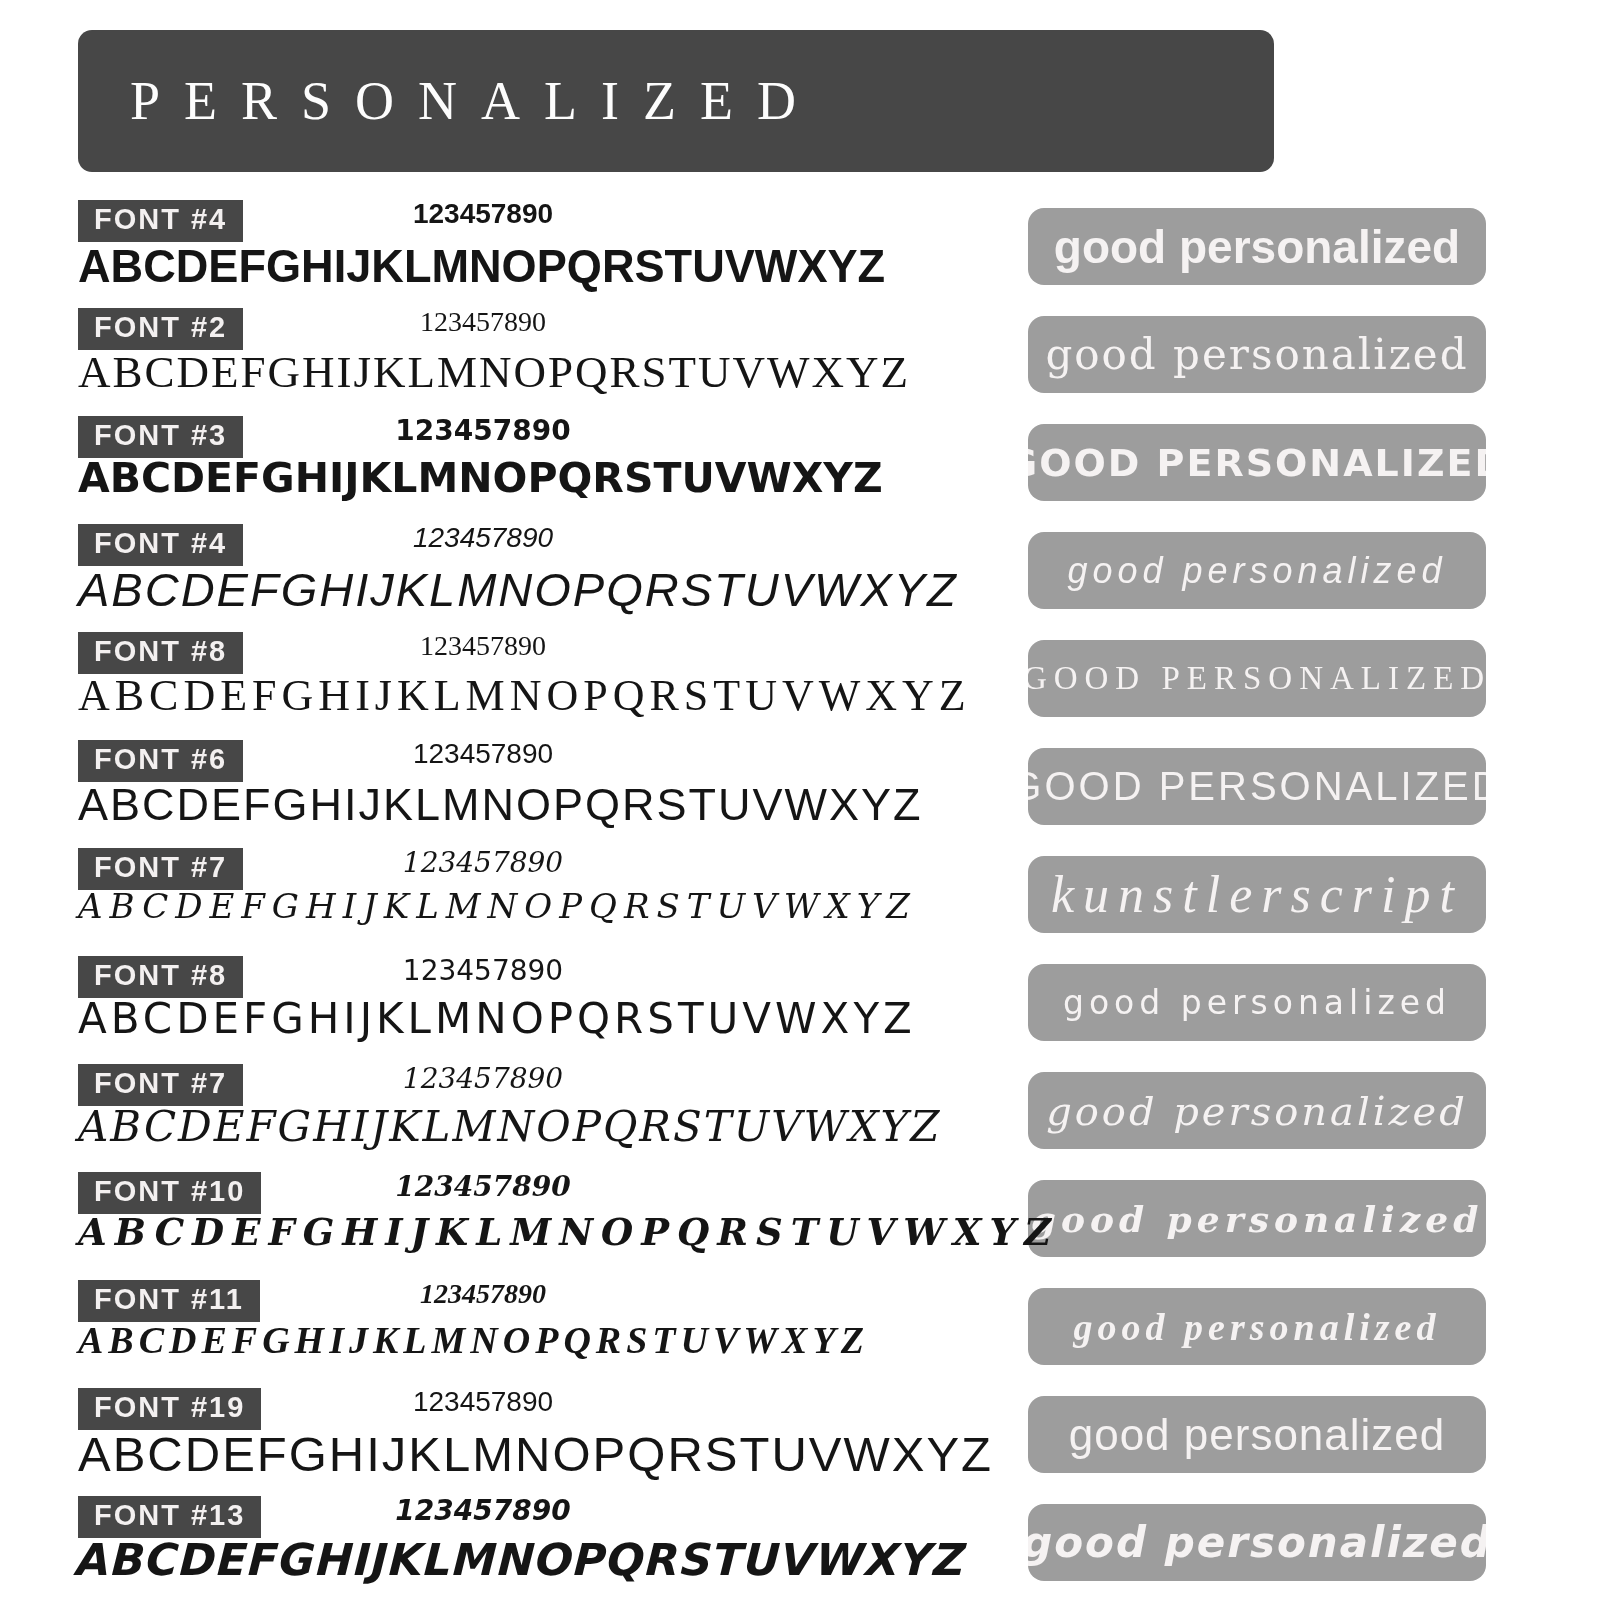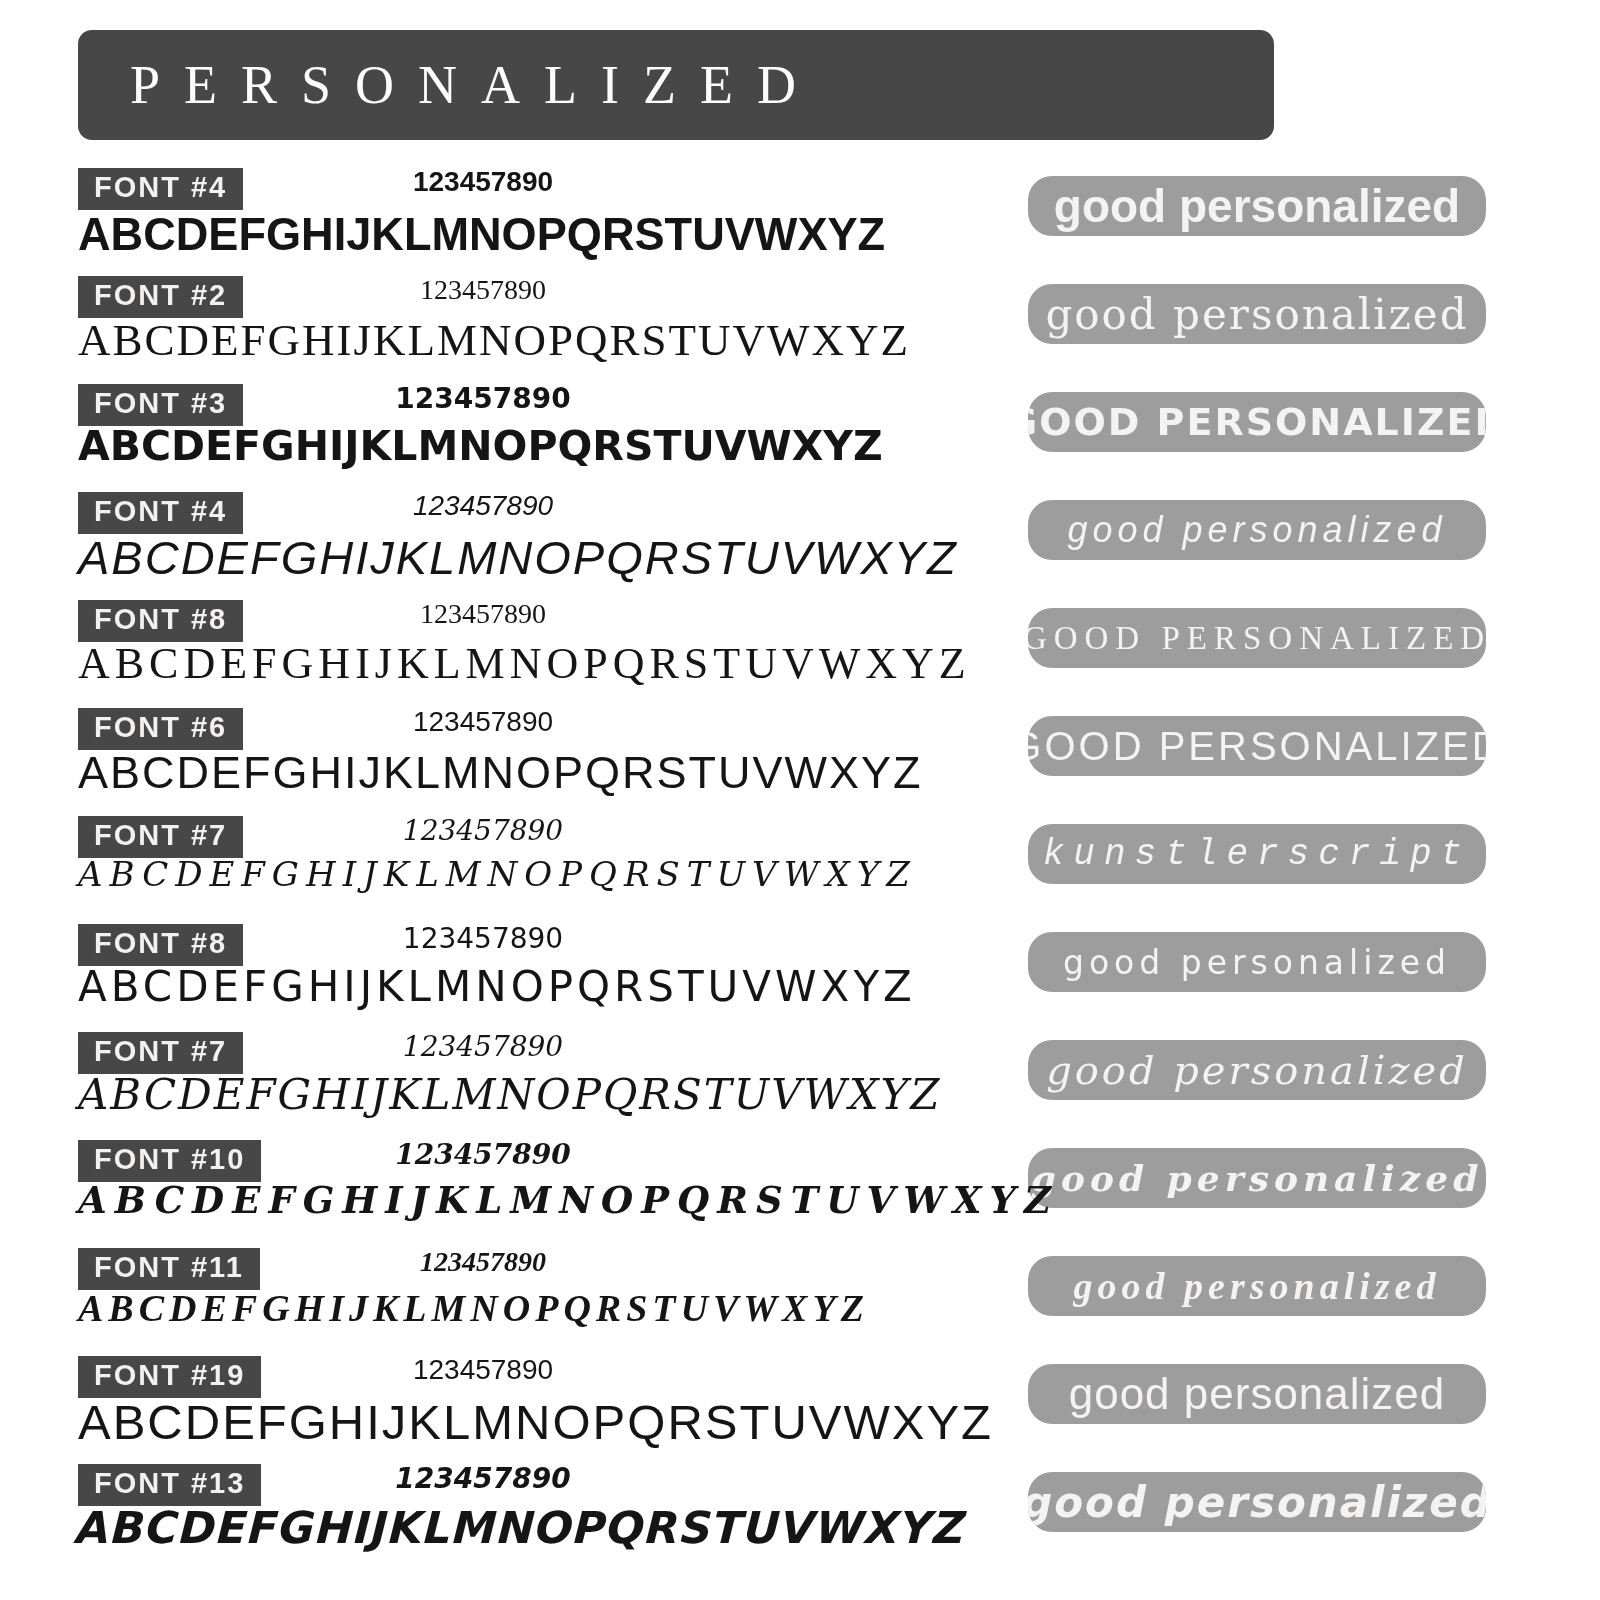--- a/index.html
+++ b/index.html
@@ -2,21 +2,21 @@
 <html><head>
 <meta charset="utf-8">
 <style>
   html,body{margin:0;padding:0;}
   body{
     width:1600px;height:1600px;background:#ffffff;overflow:hidden;
     font-family:"Liberation Sans", sans-serif;color:#151515;
   }
   
   .header{
-    margin:30px 0 0 78px;width:1196px;height:110px;box-sizing:border-box;
+    margin:30px 0 0 78px;width:1196px;height:142px;box-sizing:border-box;
     background:#474747;border-radius:14px;display:flex;align-items:center;
     padding-left:52px;
   }
   .header .title{
     font-family:"Liberation Serif", serif;font-size:54px;letter-spacing:24px;
     color:#fdfdfd;white-space:nowrap;
   }
   
   .rows{margin:22px 0 0 78px;width:1410px;}
   .row{height:108px;display:flex;position:relative;}
@@ -26,22 +26,22 @@
     font-family:"Liberation Sans", sans-serif;font-weight:700;font-size:29px;
     letter-spacing:2px;padding:3px 16px 6px;white-space:nowrap;
   }
   .nums{
     position:absolute;left:0;right:140px;top:4px;text-align:center;
     font-size:28px;white-space:nowrap;
   }
   .alpha{position:absolute;left:0;top:47px;white-space:nowrap;line-height:1.05;}
   
   .badge{
-    width:458px;height:60px;margin-top:14px;flex:none;
-    background:#9d9d9d;border-radius:24px;color:#f5f2f2;
+    width:458px;height:77px;margin-top:14px;flex:none;
+    background:#9d9d9d;border-radius:16px;color:#f5f2f2;
     display:flex;align-items:center;justify-content:center;
     white-space:nowrap;overflow:hidden;
   }
   
   .f1{font-family:"Liberation Sans", sans-serif;font-weight:700;}
   .alpha.f1{font-size:47px;transform:scaleX(.96);transform-origin:left top;}
   .f2{font-family:"Liberation Serif", serif;}
   .alpha.f2{font-size:45px;letter-spacing:2px;}
   .f3{font-family:"DejaVu Sans", sans-serif;font-weight:700;}
   .alpha.f3{font-size:41px;}
@@ -65,21 +65,21 @@
   .alpha.f12{font-size:49px;letter-spacing:2px;}
   .f13{font-family:"DejaVu Sans", sans-serif;font-style:italic;font-weight:700;}
   .alpha.f13{font-size:44px;letter-spacing:1px;transform:skewX(-3deg);transform-origin:left top;}
   
   .b1{font-family:"Liberation Sans", sans-serif;font-weight:700;font-size:46px;}
   .b2{font-family:"DejaVu Serif", serif;font-size:42px;letter-spacing:2px;}
   .b3{font-family:"DejaVu Sans", sans-serif;font-weight:700;font-size:38px;letter-spacing:2px;}
   .b4{font-family:"Liberation Sans", sans-serif;font-style:italic;font-size:36px;letter-spacing:5px;}
   .b5{font-family:"Liberation Serif", serif;font-size:33px;letter-spacing:7px;}
   .b6{font-family:"Liberation Sans", sans-serif;font-size:40px;letter-spacing:3px;}
-  .b7{font-family:Liberation Mono, monospace;font-style:italic;font-size:36px;letter-spacing:9px;}
+  .b7{font-family:Liberation Serif, serif;font-style:italic;font-size:52px;letter-spacing:9px;}
   .b8{font-family:"DejaVu Sans", sans-serif;font-size:33px;letter-spacing:5px;}
   .b9{font-family:"DejaVu Serif", serif;font-style:italic;font-size:40px;letter-spacing:3px;}
   .b10{font-family:"DejaVu Serif", serif;font-style:italic;font-weight:700;font-size:36px;letter-spacing:5px;}
   .b11{font-family:"Liberation Serif", serif;font-style:italic;font-weight:700;font-size:38px;letter-spacing:5px;}
   .b12{font-family:"Liberation Sans", sans-serif;font-size:44px;letter-spacing:1px;}
   .b13{font-family:"DejaVu Sans", sans-serif;font-style:italic;font-weight:700;font-size:42px;letter-spacing:2px;}
 </style>
 </head>
 <body>
 

